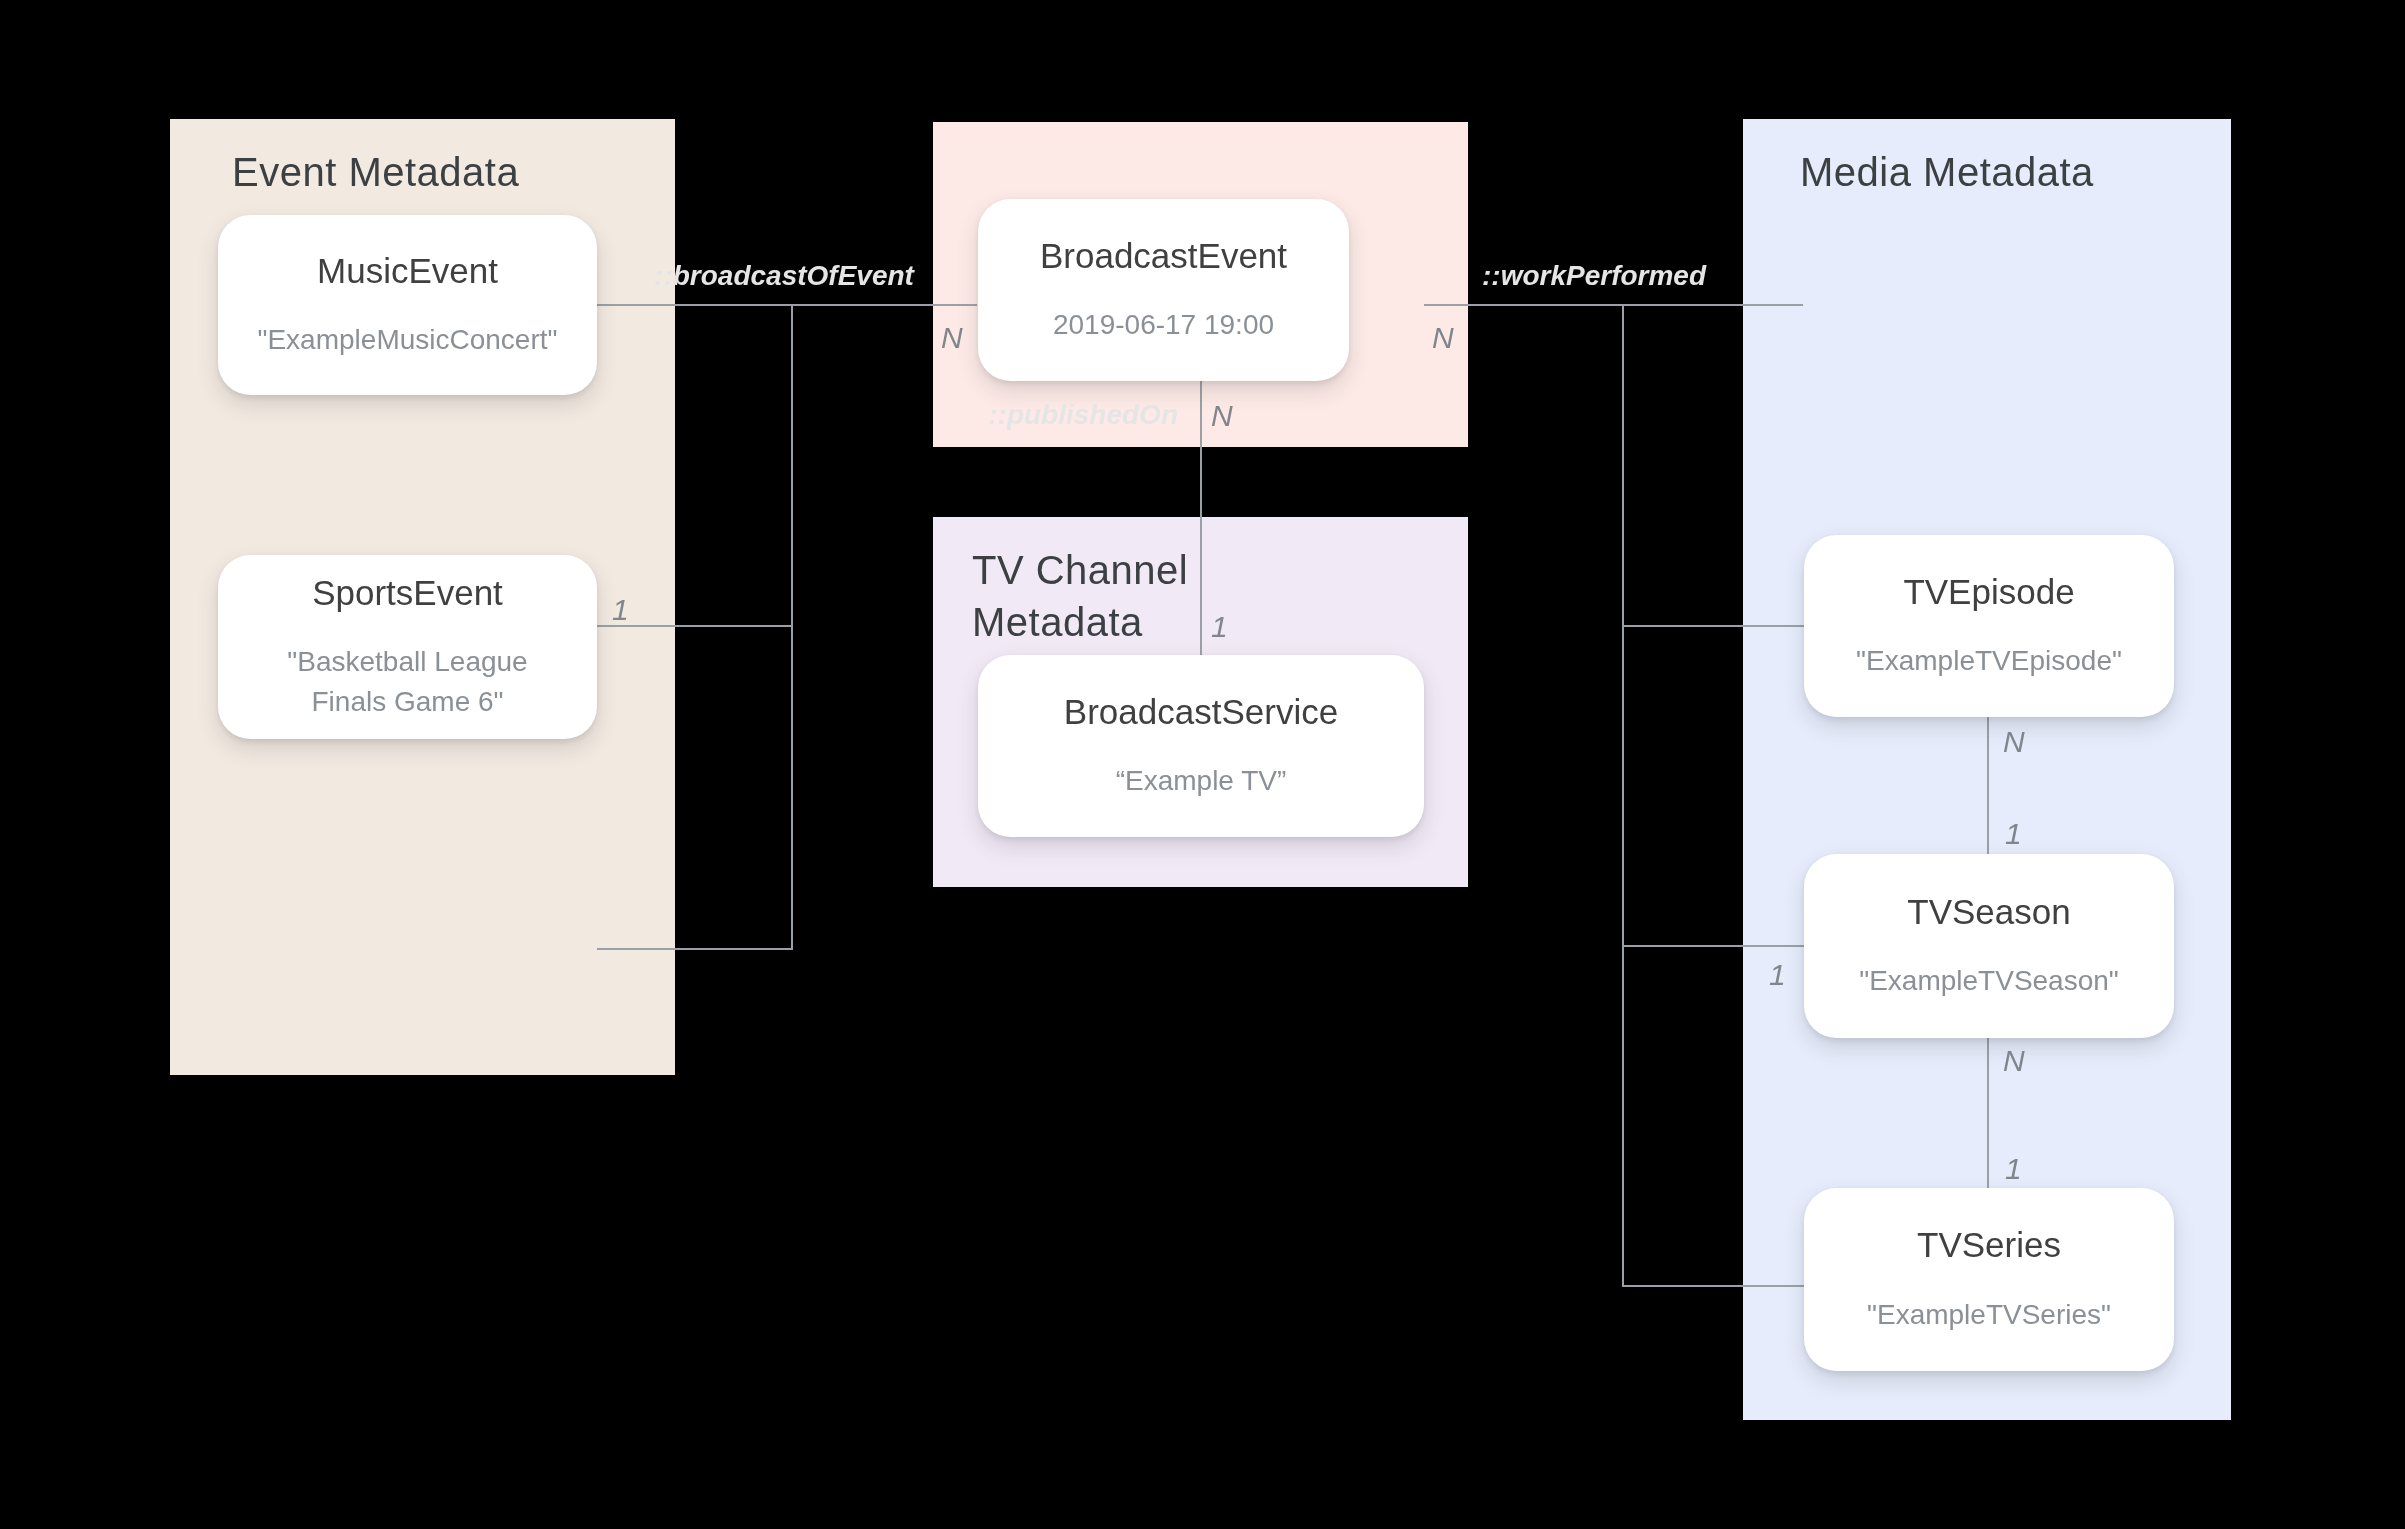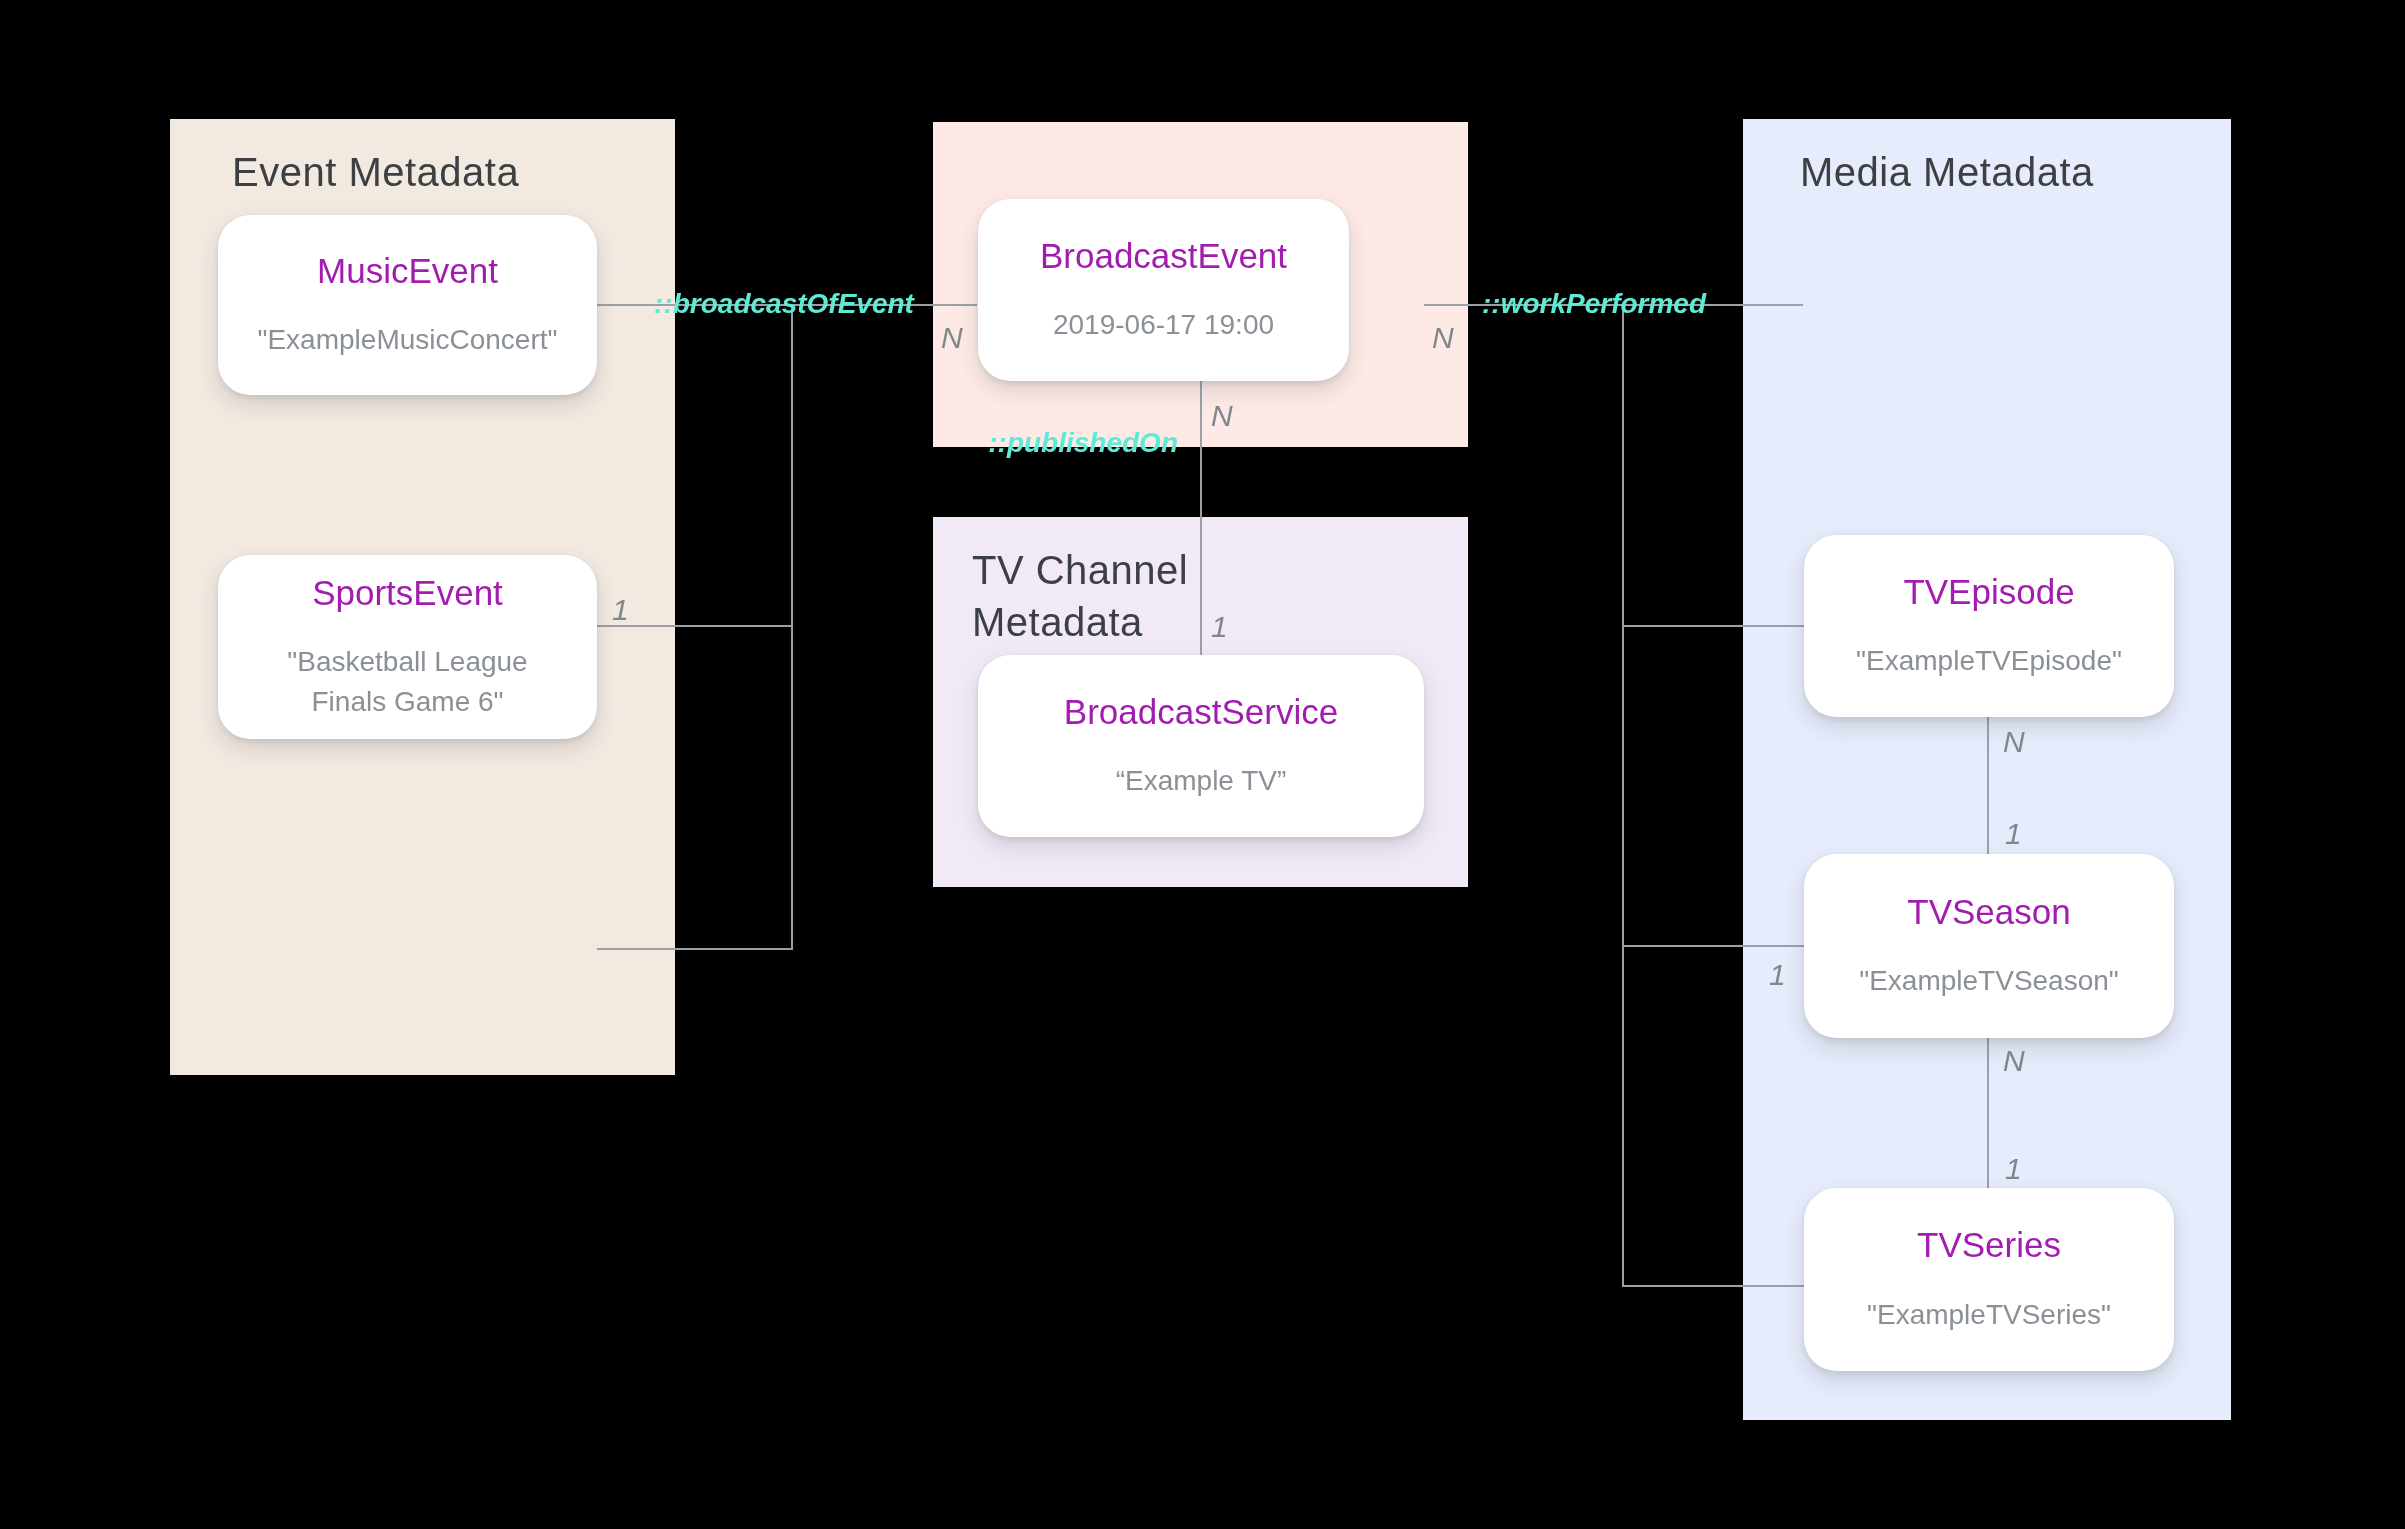--- a/index.html
+++ b/index.html
@@ -15,28 +15,28 @@
   .panel-title{
     position:absolute;margin:0;font-size:40px;font-weight:400;color:#3c4043;
     line-height:1.3;letter-spacing:0.5px;
   }
   .card{
     position:absolute;background:#fff;border-radius:32.5px;
     box-shadow:0 9.6px 21px rgba(60,64,67,0.16),0 2.9px 5.7px rgba(60,64,67,0.10);
     display:flex;flex-direction:column;align-items:center;justify-content:center;
     gap:29px;text-align:center;padding:0 32.5px;box-sizing:border-box;
   }
-  .card-title{font-size:35px;color:#a21caf;line-height:1.15;}
+  .card-title{font-size:35px;color:#404040;line-height:1.15;}
   .card-value{font-size:28px;color:#8a9096;line-height:1.4;}
   .line{position:absolute;background:#9aa0a6;}
   .line.h{height:1.9px;}
   .line.v{width:1.9px;}
   .edge-label{
     position:absolute;font-size:28px;font-style:italic;font-weight:bold;
-    color:#5eead4;white-space:nowrap;margin-top:28px;
+    color:#e5e5e5;white-space:nowrap;
   }
   .card-label{
     position:absolute;font-size:30px;font-style:italic;font-weight:500;
     color:#80868b;white-space:nowrap;
   }
   .align-right{text-align:right;}
   .align-center{text-align:center;}
 </style>
 </head>
 <body>

